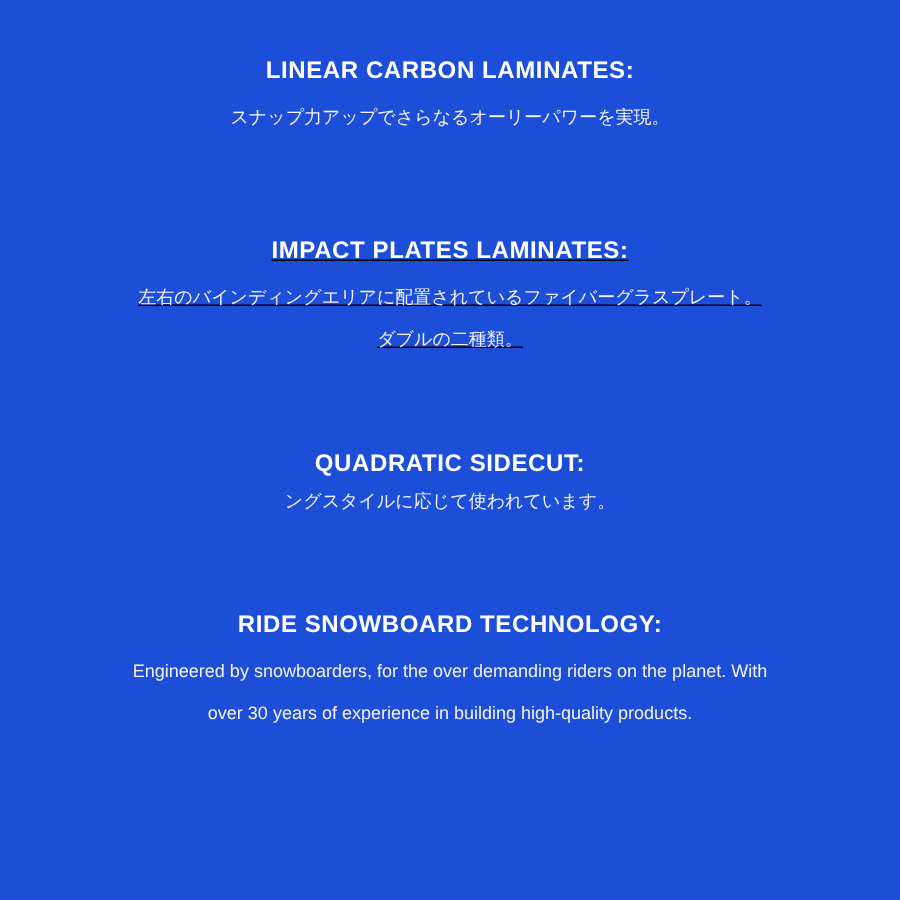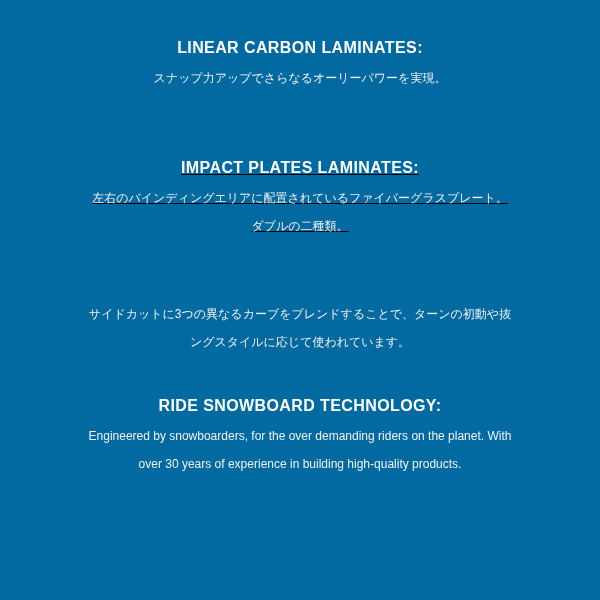--- a/index.html
+++ b/index.html
@@ -3,21 +3,21 @@
 <meta charset="utf-8">
 <style>
   html, body {
     margin: 0;
     padding: 0;
   }
   .canvas {
     position: relative;
     width: 600px;
     height: 600px;
-    background: #0369a1;
+    background: #1d4ed8;
     overflow: hidden;
     font-family: "Liberation Sans", "DejaVu Sans", sans-serif;
     text-align: center;
   }
   .panel {
     padding: 0 20px;
   }
   section.tech {
     display: block;
   }
@@ -38,41 +38,41 @@
     font-weight: normal;
     white-space: nowrap;
   }
   
   section.tech p.body-line.first {
     margin-top: 6px;
   }
   .sec-1 { margin-top: 38px; }
   .sec-2 { margin-top: 66px; text-decoration: underline; }
   .sec-3 { margin-top: 60px; }
-  .sec-4 { margin-top: 40px; }
+  .sec-4 { margin-top: 59px; }
 </style>
 </head>
 <body>
 
 <div class="canvas">
   <main class="panel">
 
     <section class="tech sec-1">
       <h2>LINEAR CARBON LAMINATES:</h2>
       <p class="body-line first">スナップ力アップでさらなるオーリーパワーを実現。</p>
     </section>
 
     <section class="tech sec-2">
       <h2>IMPACT PLATES LAMINATES:</h2>
       <p class="body-line first">左右のバインディングエリアに配置されているファイバーグラスプレート。</p>
       <p class="body-line">ダブルの二種類。</p>
     </section>
 
     <section class="tech sec-3">
-      <p class="body-line first">サイドカットに3つの異なるカーブをブレンドすることで、ターンの初動や抜</p>
+      <h2>QUADRATIC SIDECUT:</h2>
       <p class="body-line">ングスタイルに応じて使われています。</p>
     </section>
 
     <section class="tech sec-4">
       <h2>RIDE SNOWBOARD TECHNOLOGY:</h2>
       <p class="body-line first">Engineered by snowboarders, for the over demanding riders on the planet. With</p>
       <p class="body-line">over 30 years of experience in building high-quality products.</p>
     </section>
 
   </main>

